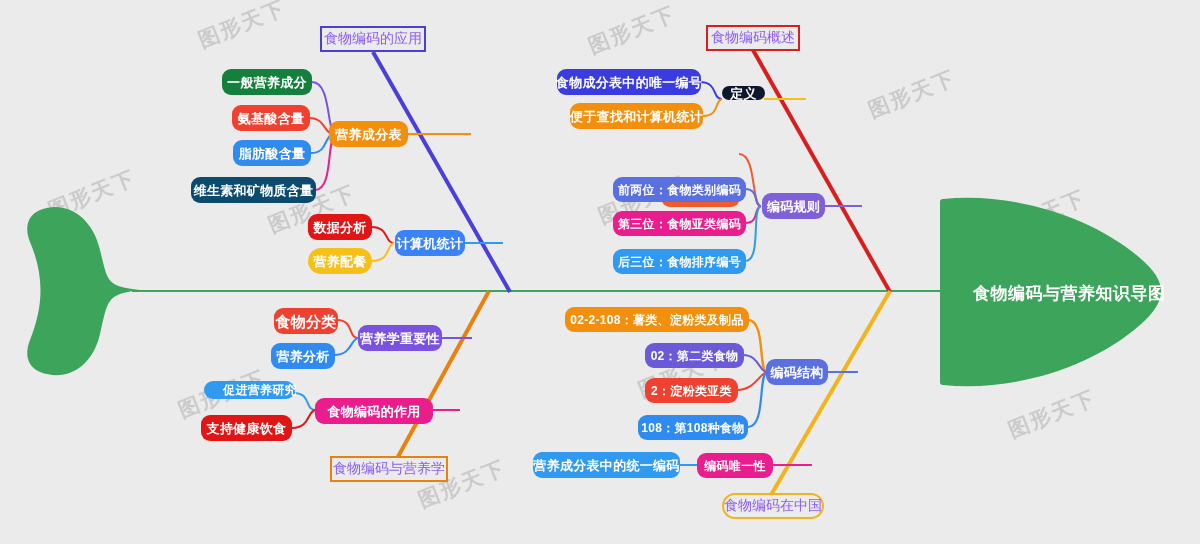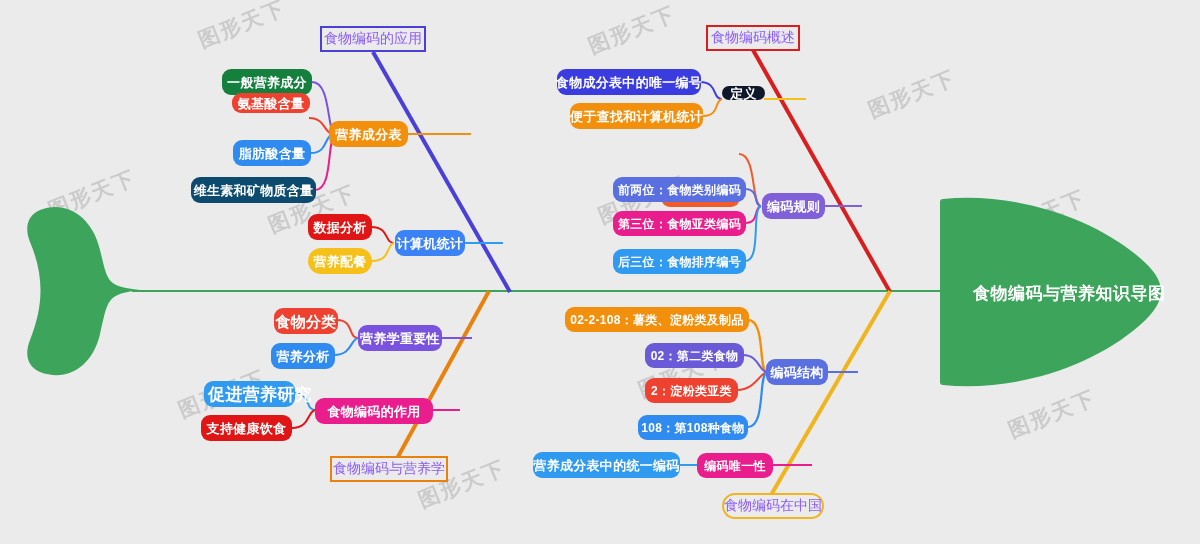--- a/index.html
+++ b/index.html
@@ -131,21 +131,21 @@
   <div class="cat" style="left:706px;top:25px;width:94px;height:26px;border-color:#d81e1e;">食物编码概述</div>
 
   <div class="cat" style="left:330px;top:456px;width:118px;height:26px;border-color:#e8820c;">食物编码与营养学</div>
 
   <div class="cat" style="left:722px;top:493px;width:102px;height:26px;border-color:#f0b41c;border-radius:13px;">食物编码在中国</div>
 
   <div class="node" style="left:329px;top:121px;width:79px;height:26px;background:#f2900d;font-size:13px;">营养成分表</div>
 
   <div class="node" style="left:222px;top:69px;width:90px;height:26px;background:#15803d;font-size:13px;font-family:Liberation Serif, serif;">一般营养成分</div>
 
-  <div class="node" style="left:232px;top:93px;width:78px;height:20px;background:#ef4130;font-size:13px;">氨基酸含量</div>
+  <div class="node" style="left:232px;top:105px;width:78px;height:26px;background:#ef4130;font-size:13px;">氨基酸含量</div>
 
   <div class="node" style="left:233px;top:140px;width:78px;height:26px;background:#2f8bef;font-size:13px;">脂肪酸含量</div>
 
   <div class="node" style="left:191px;top:177px;width:125px;height:26px;background:#0c4a6e;font-size:13px;">维生素和矿物质含量</div>
 
   <div class="node" style="left:395px;top:230px;width:70px;height:26px;background:#3b82f6;font-size:13px;">计算机统计</div>
 
   <div class="node" style="left:308px;top:214px;width:64px;height:26px;background:#e01616;font-size:13px;">数据分析</div>
 
   <div class="node" style="left:308px;top:248px;width:64px;height:26px;background:#f5c01a;font-size:13px;border-radius:13px;">营养配餐</div>
@@ -167,21 +167,21 @@
   <div class="node" style="left:613px;top:249px;width:133px;height:25px;background:#2f9aef;font-size:12px;">后三位：食物排序编号</div>
 
   <div class="node" style="left:358px;top:325px;width:84px;height:26px;background:#7a52e0;font-size:13px;">营养学重要性</div>
 
   <div class="node" style="left:274px;top:308px;width:64px;height:26px;background:#ef4130;font-size:15px;">食物分类</div>
 
   <div class="node" style="left:271px;top:343px;width:64px;height:26px;background:#2f8bef;font-size:13px;">营养分析</div>
 
   <div class="node" style="left:315px;top:398px;width:118px;height:26px;background:#ea1d8d;font-size:13px;">食物编码的作用</div>
 
-  <div class="node" style="left:204px;top:381px;width:91px;height:26px;background:#2f9aef;font-size:17px;padding-left:21px;">促进营养研究</div>
+  <div class="node" style="left:204px;top:381px;width:91px;height:18px;background:#2f9aef;font-size:12px;padding-left:21px;">促进营养研究</div>
 
   <div class="node" style="left:201px;top:415px;width:91px;height:26px;background:#e01616;font-size:13px;">支持健康饮食</div>
 
   <div class="node" style="left:766px;top:359px;width:62px;height:26px;background:#5a6fe0;font-size:13px;">编码结构</div>
 
   <div class="node" style="left:565px;top:307px;width:184px;height:25px;background:#f2900d;font-size:12px;">02-2-108：薯类、淀粉类及制品</div>
 
   <div class="node" style="left:645px;top:343px;width:99px;height:25px;background:#6a5ad8;font-size:12px;">02：第二类食物</div>
 
   <div class="node" style="left:645px;top:378px;width:93px;height:25px;background:#ef4130;font-size:12px;">2：淀粉类亚类</div>

